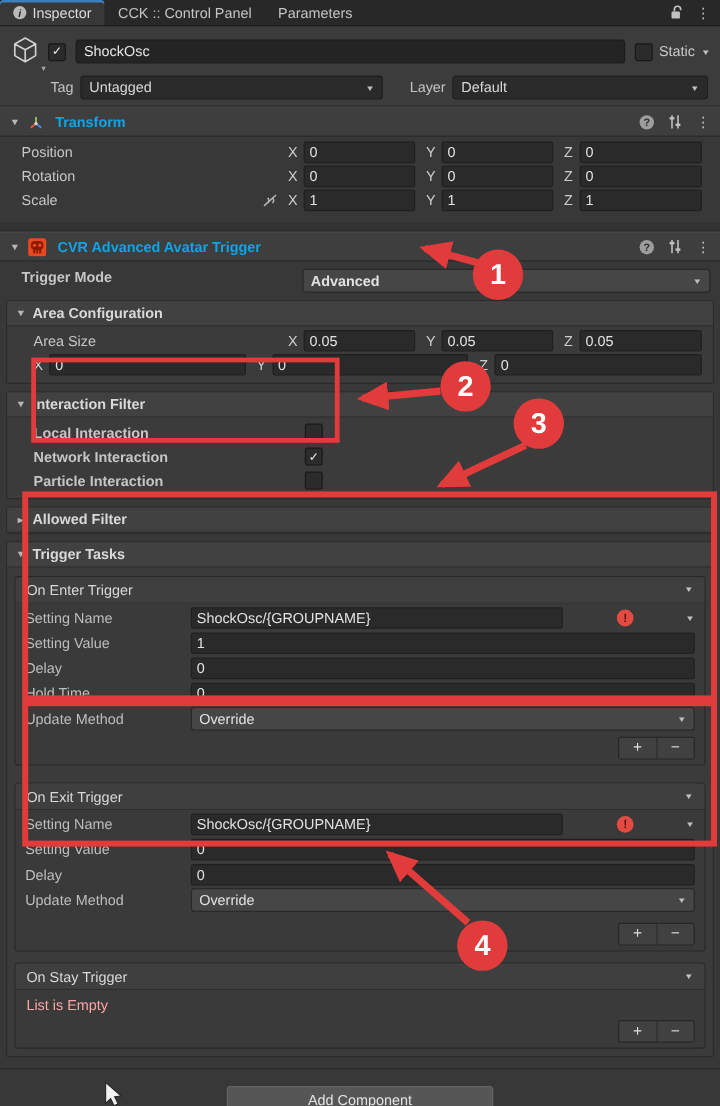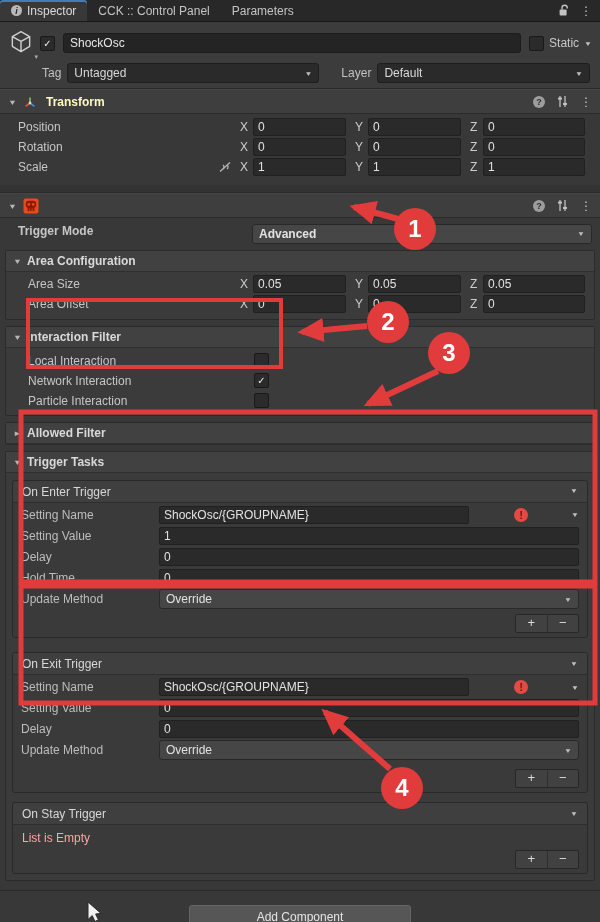--- a/index.html
+++ b/index.html
@@ -30,21 +30,21 @@
   .dd .arrow,.ddl .arrow{margin-left:auto;font-size:8px;color:#bdbdbd;transform:scaleY(.8);}
   .ddl{height:18px;background:#464646;border:1px solid #292929;border-radius:3px;display:flex;
        align-items:center;padding:0 6px;color:#e2e2e2;}
   .tag-dd{width:238px;}
   .layer-dd{flex:1;margin-right:2px;}
   .spacer20{width:22px;}
   
   .comp-header{height:23px;display:flex;align-items:center;background:#3e3e3e;
                border-top:1px solid #464646;border-bottom:1px solid #2a2a2a;padding:0 8px;gap:5px;}
   .fold{font-size:9px;color:#b6b6b6;transform:scaleY(.85);width:10px;flex:0 0 10px;}
-  .comp-title{font-weight:bold;color:#fef9c3;margin-left:4px;}
+  .comp-title{font-weight:bold;color:#0ea5e9;margin-left:4px;}
   .hdr-icons{margin-left:auto;display:flex;align-items:center;gap:11px;}
   .help{width:12px;height:12px;border-radius:50%;background:#9d9d9d;color:#2e2e2e;font-size:9px;
         font-weight:bold;display:flex;align-items:center;justify-content:center;}
   .sep-strip{height:7px;background:#333333;border-bottom:1px solid #2a2a2a;}
   
   .t-body{padding:4px 15px 7px 18px;}
   .xyz-row{display:flex;align-items:center;height:18px;margin-bottom:2px;}
   .row-label{width:222px;flex:0 0 222px;color:#c6c6c6;display:flex;align-items:center;}
   .row-label .linkico{margin-left:auto;margin-right:8px;}
   .axis{display:flex;align-items:center;flex:1;}
@@ -56,21 +56,21 @@
   .tm-row{display:flex;align-items:flex-start;height:20px;margin:6px 8px 0 18px;font-weight:bold;}
   .tm-label{width:234px;flex:0 0 234px;color:#c6c6c6;}
   .tm-dd{flex:1;}
   
   .subbox{margin:6px 5px 0 5px;border:1px solid #2b2b2b;background:#3b3b3b;border-radius:2px;}
   .subhdr{height:20px;background:#414141;display:flex;align-items:center;padding:0 7px;gap:4px;
           font-weight:bold;color:#d9d9d9;border-bottom:1px solid #2f2f2f;}
   .sub-body{padding:3px 9px 4px 22px;}
   .sub-xyz .row-label{width:212px;flex:0 0 212px;text-align:right;}
   .chk-row{display:flex;align-items:center;height:19px;margin-bottom:1px;}
-  .chk-row .row-label{width:226px;flex:0 0 226px;}
+  .chk-row .row-label{width:226px;flex:0 0 226px;font-weight:bold;}
   
   .list{margin:7px 6px 0 6px;border:1px solid #292929;background:#3a3a3a;border-radius:3px;}
   .listhdr{height:21px;background:#3f3f3f;border-bottom:1px solid #2e2e2e;display:flex;align-items:center;
            padding:0 9px;color:#d8d8d8;border-radius:3px 3px 0 0;gap:24px;}
   .listhdr .arrow{margin-left:auto;font-size:8px;color:#c0c0c0;transform:scaleY(.8);}
   .listrows{padding:3px 8px 2px 8px;}
   .lrow{display:flex;align-items:center;height:18px;margin-bottom:3px;gap:40px;}
   .lrow .llabel{width:98px;flex:0 0 98px;color:#bdbdbd;}
   .err{width:14px;height:14px;border-radius:50%;background:#e34a42;color:#5d120d;font-weight:bold;
        font-size:10px;display:flex;align-items:center;justify-content:center;margin:0 3px 0 5px;flex:0 0 14px;}
@@ -226,20 +226,21 @@
     <span class="fold">▼</span>
     <svg width="16" height="16" viewBox="0 0 16 16">
       <rect x="0.5" y="0.5" width="15" height="15" rx="2" fill="#e8491f"></rect>
       <rect x="2.8" y="2.8" width="10.4" height="7.2" rx="3.2" fill="#8c1a00"></rect>
       <rect x="4.6" y="9.5" width="6.8" height="3.6" fill="#8c1a00"></rect>
       <circle cx="5.8" cy="6.4" r="1.4" fill="#e8491f"></circle>
       <circle cx="10.2" cy="6.4" r="1.4" fill="#e8491f"></circle>
       <line x1="6.8" y1="10.5" x2="6.8" y2="13" stroke="#e8491f" stroke-width="0.9"></line>
       <line x1="9.2" y1="10.5" x2="9.2" y2="13" stroke="#e8491f" stroke-width="0.9"></line>
     </svg>
+    <span class="comp-title">CVR Advanced Avatar Trigger</span>
     <div class="hdr-icons">
       <span class="help">?</span>
       <svg width="13" height="13" viewBox="0 0 13 13">
         <line x1="4" y1="1" x2="4" y2="12" stroke="#c2c2c2" stroke-width="1.3"></line>
         <rect x="2" y="2.6" width="4" height="2" fill="#c2c2c2"></rect>
         <line x1="9" y1="1" x2="9" y2="12" stroke="#c2c2c2" stroke-width="1.3"></line>
         <rect x="7" y="8" width="4" height="2" fill="#c2c2c2"></rect>
       </svg>
       <span class="kebab">⋮</span>
     </div>
@@ -268,21 +269,20 @@
         <div class="axis">
             <span class="axl">Y</span>
           <span class="field">0.05</span>
           </div>
         <div class="axis">
             <span class="axl">Z</span>
           <span class="field">0.05</span>
           </div>
       </div>
       <div class="xyz-row">
-        <span class="row-label">Area Offset</span>
         <div class="axis">
             <span class="axl">X</span>
           <span class="field">0</span>
           </div>
         <div class="axis">
             <span class="axl">Y</span>
           <span class="field">0</span>
           </div>
         <div class="axis">
             <span class="axl">Z</span>

